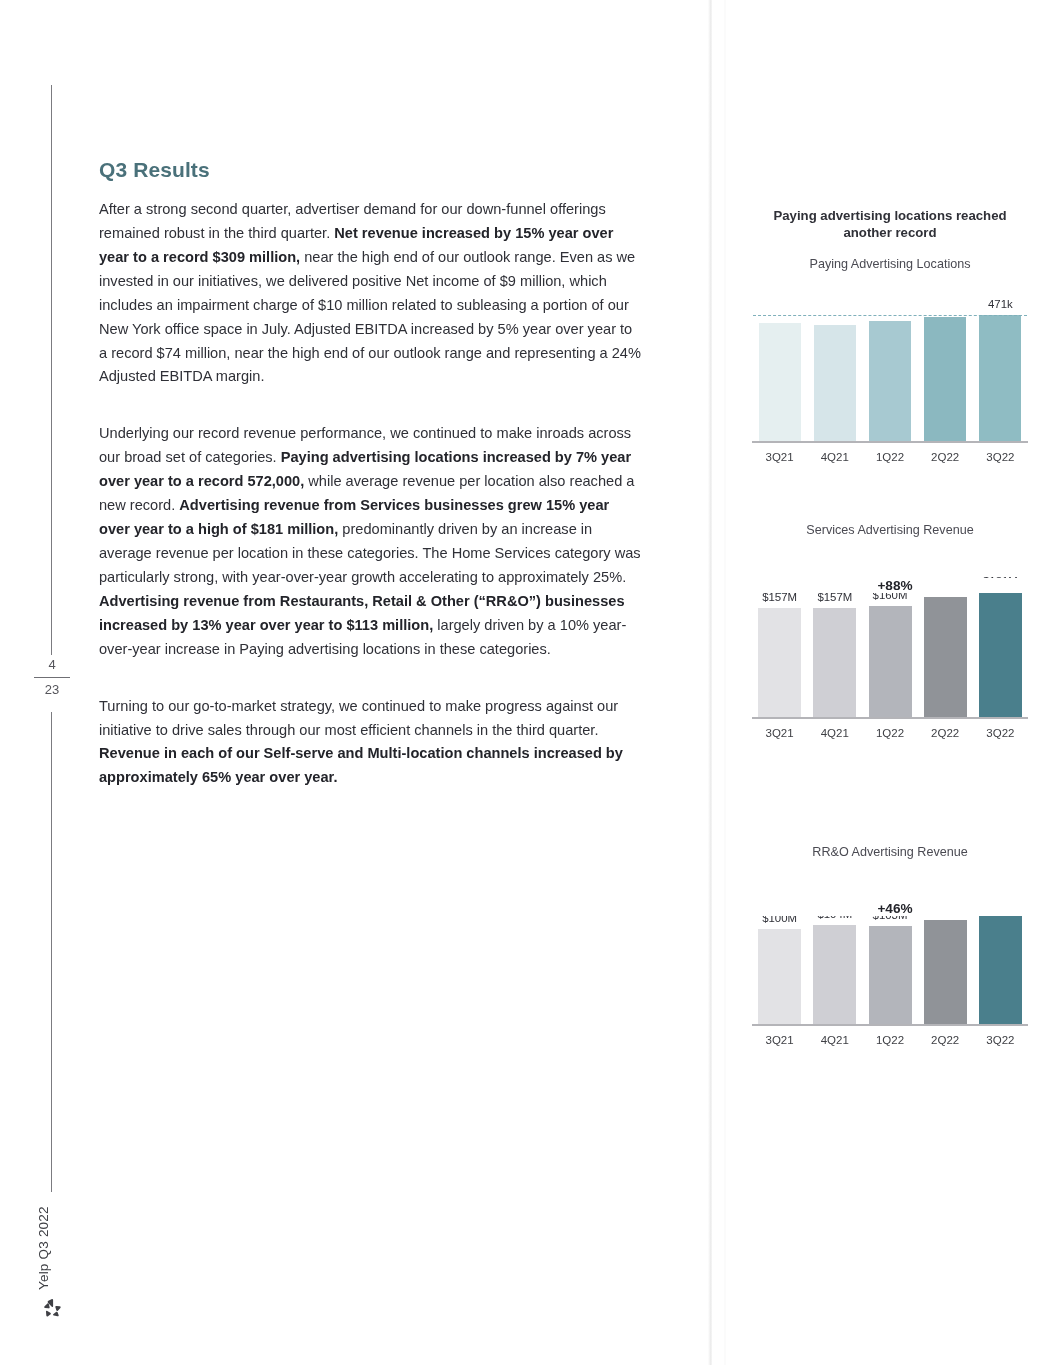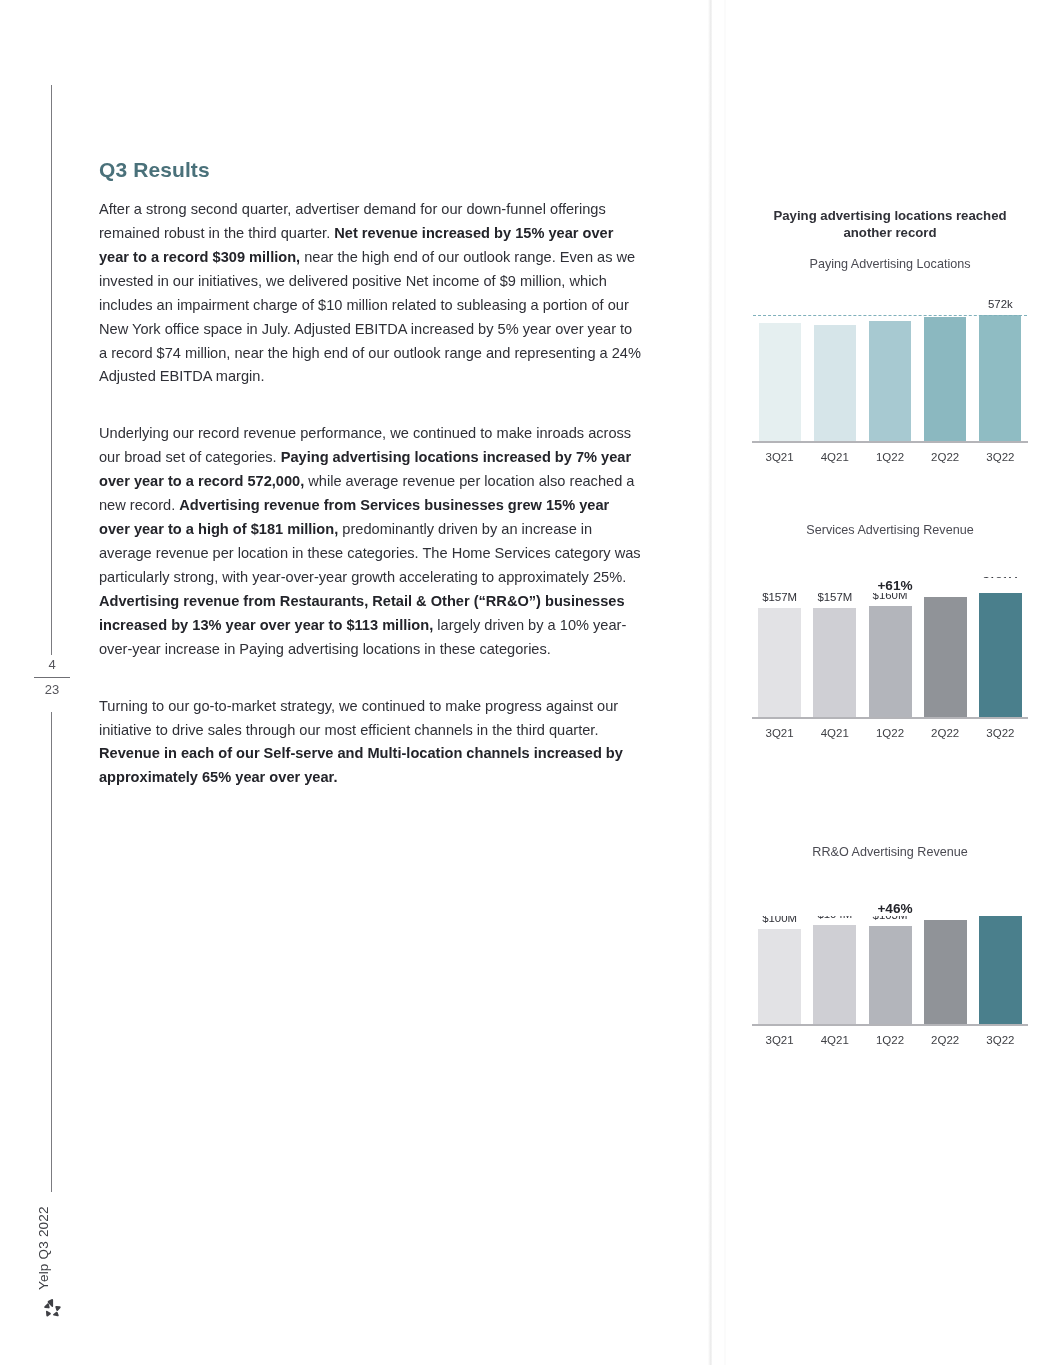--- a/index.html
+++ b/index.html
@@ -264,21 +264,21 @@
         <div class="axis-line" style="top: 141px;"></div>
         <div class="bar" title="3Q21" style="left: 6.6px; width: 42px; height: 117.867px; top: 23.1328px; bottom: auto; background: rgb(229, 239, 240);"></div>
         <div class="tick" style="left: 0px; width: 55.2px; top: 151px;">3Q21</div>
         <div class="bar" title="4Q21" style="left: 61.8px; width: 42px; height: 116.105px; top: 24.8953px; bottom: auto; background: rgb(214, 229, 233);"></div>
         <div class="tick" style="left: 55.2px; width: 55.2px; top: 151px;">4Q21</div>
         <div class="bar" title="1Q22" style="left: 117px; width: 42px; height: 120.07px; top: 20.9297px; bottom: auto; background: rgb(167, 201, 209);"></div>
         <div class="tick" style="left: 110.4px; width: 55.2px; top: 151px;">1Q22</div>
         <div class="bar" title="2Q22" style="left: 172.2px; width: 42px; height: 124.036px; top: 16.9641px; bottom: auto; background: rgb(139, 184, 192);"></div>
         <div class="tick" style="left: 165.6px; width: 55.2px; top: 151px;">2Q22</div>
         <div class="bar" title="3Q22" style="left: 227.4px; width: 42px; height: 126.019px; top: 14.9812px; bottom: auto; background: rgb(143, 188, 195);"></div>
-        <div class="bar-label" style="left: 215.4px; width: 66px; top: -2.01875px;">572k</div>
+        <div class="bar-label" style="left: 215.4px; width: 66px; top: -2.01875px;">471k</div>
         <div class="tick" style="left: 220.8px; width: 55.2px; top: 151px;">3Q22</div>
         <div class="dashline" style="top: 14.9812px; left: 0.6px; width: 274.8px; border-top-color: rgb(127, 176, 187);"></div>
       </div>
   </div>
 
   <div class="chart-block" style="position:absolute; left:0; top:508px; width:290px;">
     <div class="ch-sub" style="margin-top:14px;">Services Advertising Revenue</div>
     <div class="plot" id="plot-1" style="height:190px; margin-top:32px;">
         <div class="axis-line" style="top: 147px;"></div>
         <div class="bar" title="3Q21" style="left: 6.1px; width: 43px; height: 108.863px; top: 38.1368px; bottom: auto; background: rgb(226, 226, 229);"></div>
@@ -293,21 +293,21 @@
         <div class="bar" title="2Q22" style="left: 171.7px; width: 43px; height: 120.651px; top: 26.3491px; bottom: auto; background: rgb(144, 147, 152);"></div>
         <div class="bar-label" style="left: 159.7px; width: 67px; top: 9.34906px;">$174M</div>
         <div class="tick" style="left: 165.6px; width: 55.2px; top: 157px;">2Q22</div>
         <div class="bar" title="3Q22" style="left: 226.9px; width: 43px; height: 125.505px; top: 21.4953px; bottom: auto; background: rgb(74, 127, 140);"></div>
         <div class="bar-label" style="left: 214.9px; width: 67px; top: 4.49528px;">$181M</div>
         <div class="tick" style="left: 220.8px; width: 55.2px; top: 157px;">3Q22</div>
         <div class="bracket" style="left: 0px; top: 18px; width: 276px;">
           <div class="bk-h" style="left: 27.6px; width: 220.8px;"></div>
           <div class="bk-v" style="left: 27.6px; height: 6.13679px;"></div>
           <div class="bk-v" style="left: 248.4px;"></div>
-          <div class="bk-txt" style="left: 0px; width: 276px;">+61%</div>
+          <div class="bk-txt" style="left: 0px; width: 276px;">+88%</div>
         </div>
       </div>
   </div>
 
   <div class="chart-block" style="position:absolute; left:0; top:844px; width:290px;">
     <div class="ch-sub">RR&amp;O Advertising Revenue</div>
     <div class="plot" id="plot-2" style="height:170px; margin-top:37px;">
         <div class="axis-line" style="top: 127px;"></div>
         <div class="bar" title="3Q21" style="left: 6.1px; width: 43px; height: 95.4887px; top: 31.5113px; bottom: auto; background: rgb(226, 226, 229);"></div>
         <div class="bar-label" style="left: -5.9px; width: 67px; top: 14.5113px;">$100M</div>

